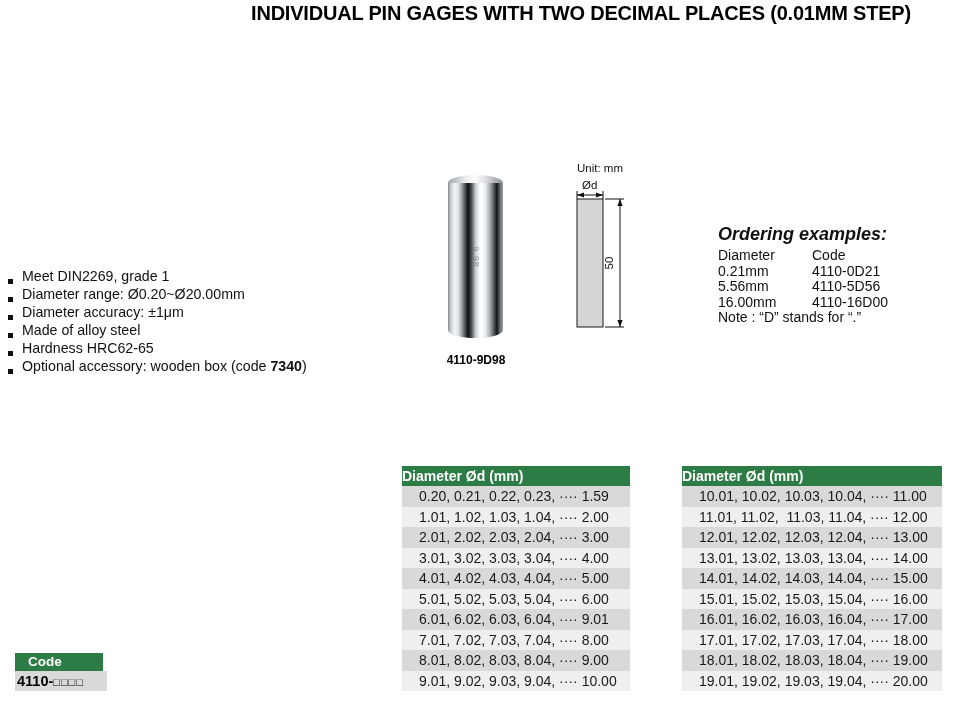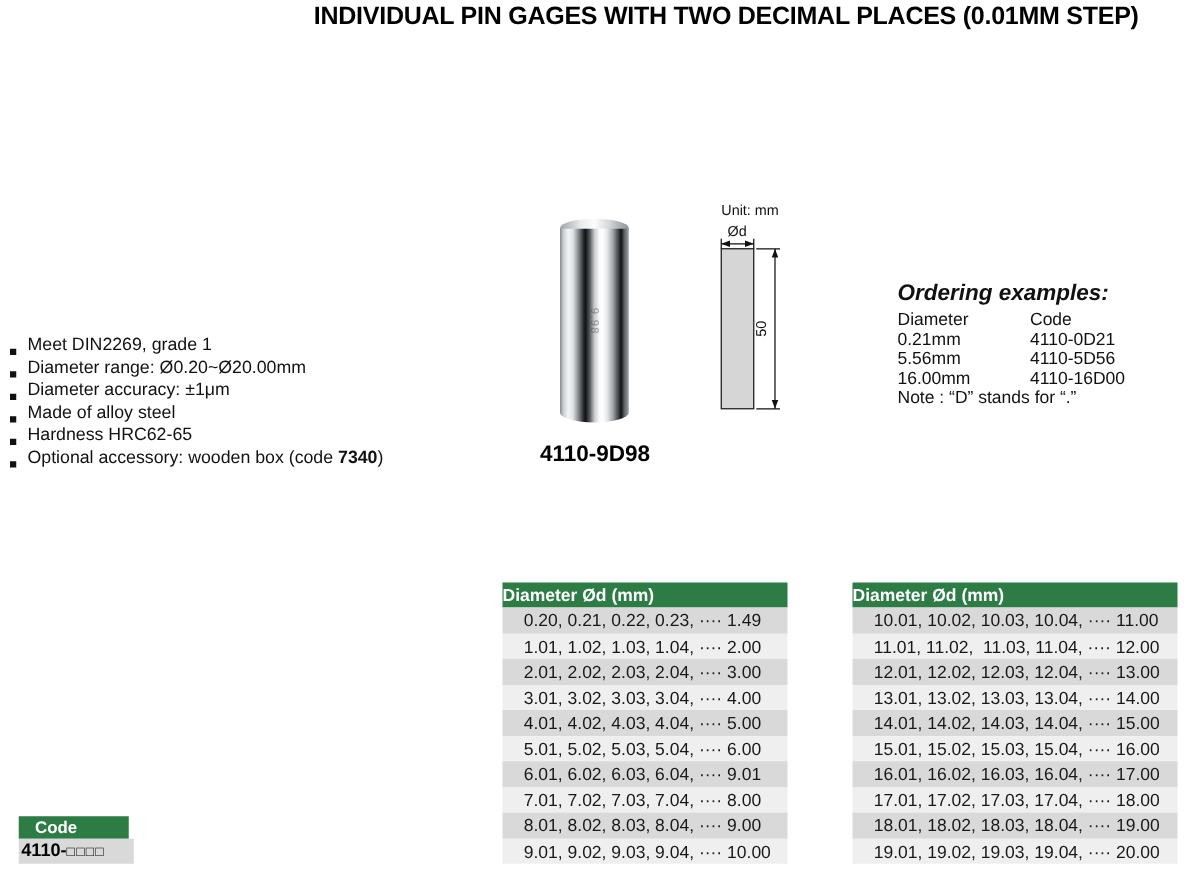--- a/index.html
+++ b/index.html
@@ -32,29 +32,29 @@
       #ffffff 62%, #e2e5e8 69%, #a2a6aa 77%, #404346 85%, #111315 89%,
       #63666a 94%, #9b9fa3 100%);
   }
   .pin-engraving {
     position:absolute; left:450px; top:252px; width:52px; text-align:center;
     transform:rotate(90deg); transform-origin:center;
     font-size:9px; color:rgba(80,80,80,0.55); letter-spacing:1px;
   }
   .pin-label {
     position:absolute; left:416px; top:353px; width:120px; text-align:center;
-    font-size:18px; font-weight:bold; color:#000;
+    font-size:12px; font-weight:bold; color:#000;
   }
   
   .drawing { position:absolute; left:560px; top:156px; }
   .drawing text { font-family:"Liberation Sans", sans-serif; font-size:11.5px; fill:#111; }
   
   .ordering { position:absolute; left:718px; top:224px; font-size:14px; color:#111; }
   .ordering-heading { margin:0 0 3px 0; font-size:18px; font-weight:bold;font-style:italic; }
-  .ordering-row { display:flex; height:15.6px; line-height:15.6px; white-space:nowrap;gap:12px; }
+  .ordering-row { display:flex; height:15.6px; line-height:15.6px; white-space:nowrap; }
   .ordering-row .col1 { width:94px; flex:none; }
   .ordering-note { height:15.6px; line-height:15.6px; white-space:nowrap; }
   
   .dtable { position:absolute; top:466px; }
   .dtable-left  { left:402px; width:228px; }
   .dtable-right { left:682px; width:260px; }
   .dtable .thead {
     height:20px; line-height:20px; background:#2d7b45; color:#fff;
     font-weight:bold; font-size:14px; box-sizing:border-box;
   }
@@ -152,21 +152,21 @@
     </div>
     <div class="ordering-row">
       <span class="col1">16.00mm</span>
       <span>4110-16D00</span>
     </div>
     <div class="ordering-note">Note : “D”  stands for “.”</div>
   </div>
 
   <div class="dtable dtable-left">
     <div class="thead">Diameter Ød (mm)</div>
-    <div class="row">0.20, 0.21, 0.22, 0.23, ···· 1.49</div>
+    <div class="row">0.20, 0.21, 0.22, 0.23, ···· 1.59</div>
     <div class="row">1.01, 1.02, 1.03, 1.04, ···· 2.00</div>
     <div class="row">2.01, 2.02, 2.03, 2.04, ···· 3.00</div>
     <div class="row">3.01, 3.02, 3.03, 3.04, ···· 4.00</div>
     <div class="row">4.01, 4.02, 4.03, 4.04, ···· 5.00</div>
     <div class="row">5.01, 5.02, 5.03, 5.04, ···· 6.00</div>
     <div class="row">6.01, 6.02, 6.03, 6.04, ···· 9.01</div>
     <div class="row">7.01, 7.02, 7.03, 7.04, ···· 8.00</div>
     <div class="row">8.01, 8.02, 8.03, 8.04, ···· 9.00</div>
     <div class="row">9.01, 9.02, 9.03, 9.04, ···· 10.00</div>
   </div>

